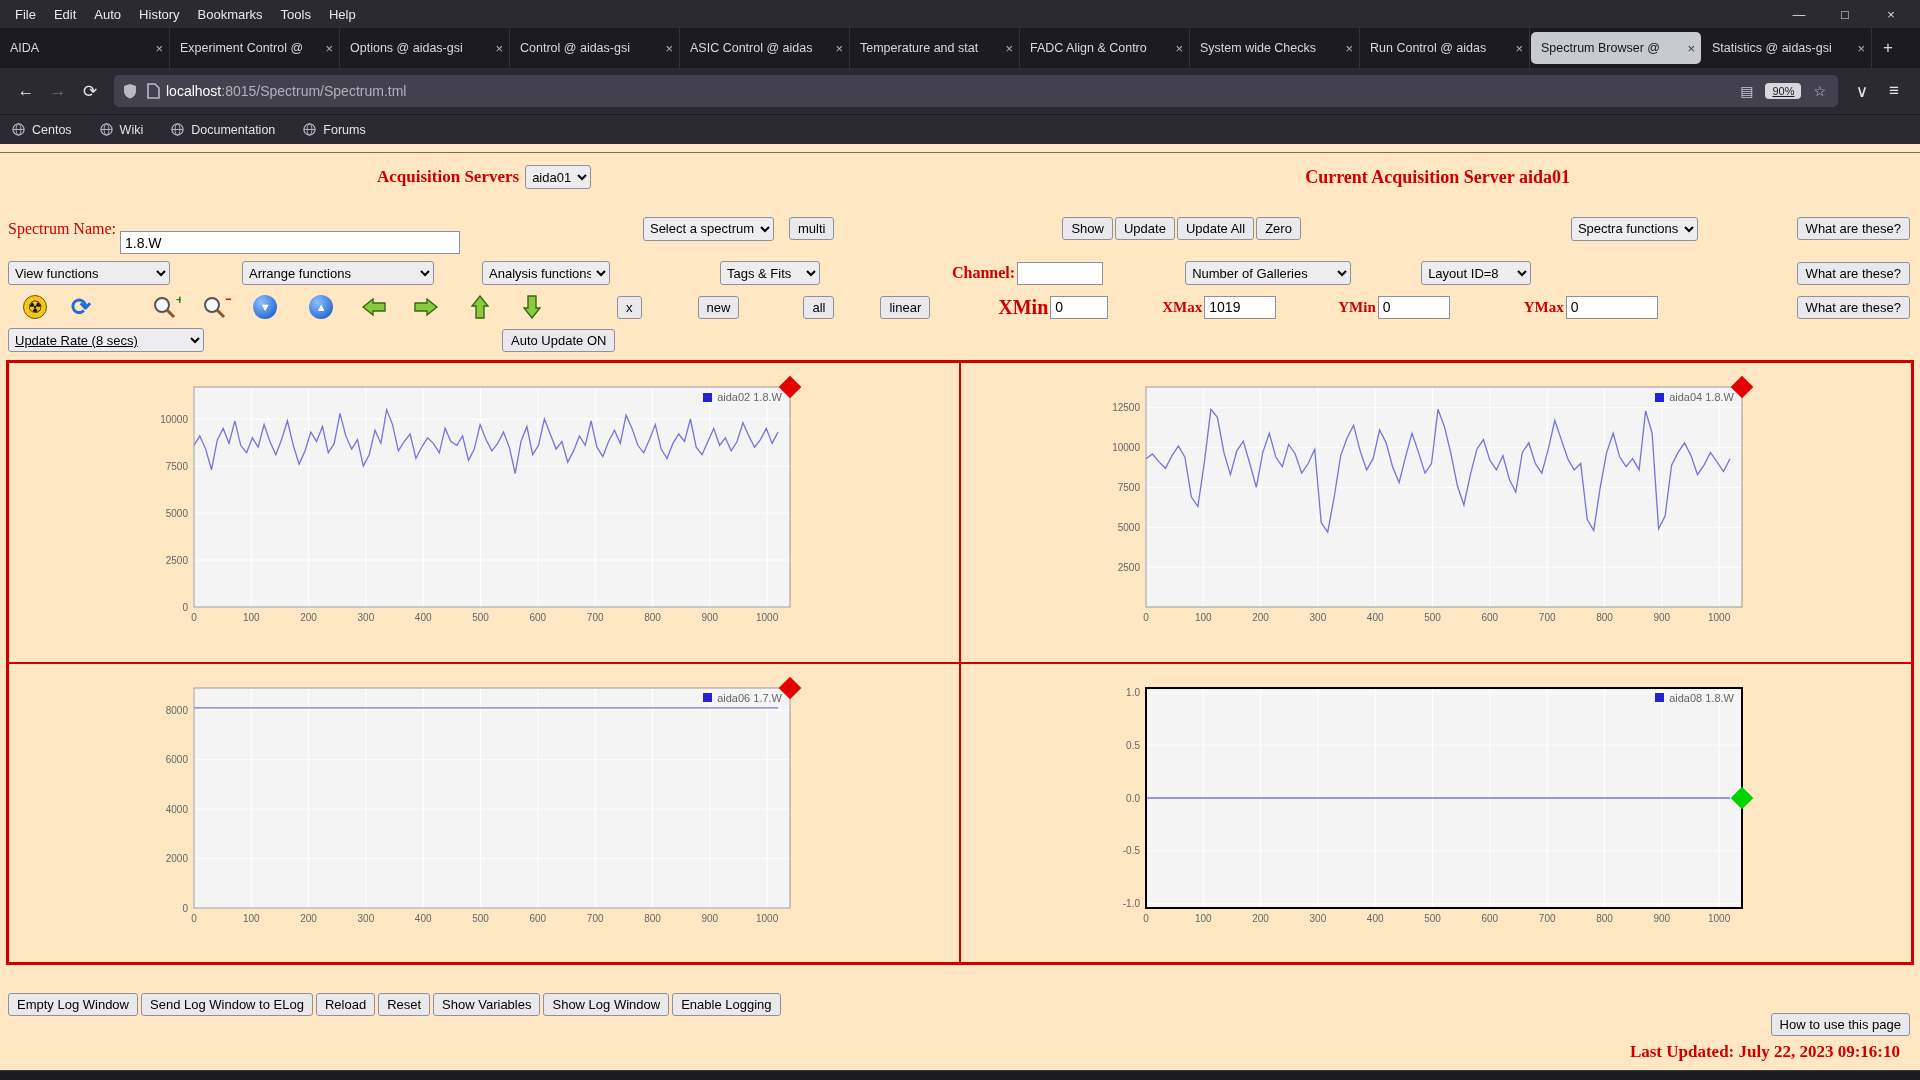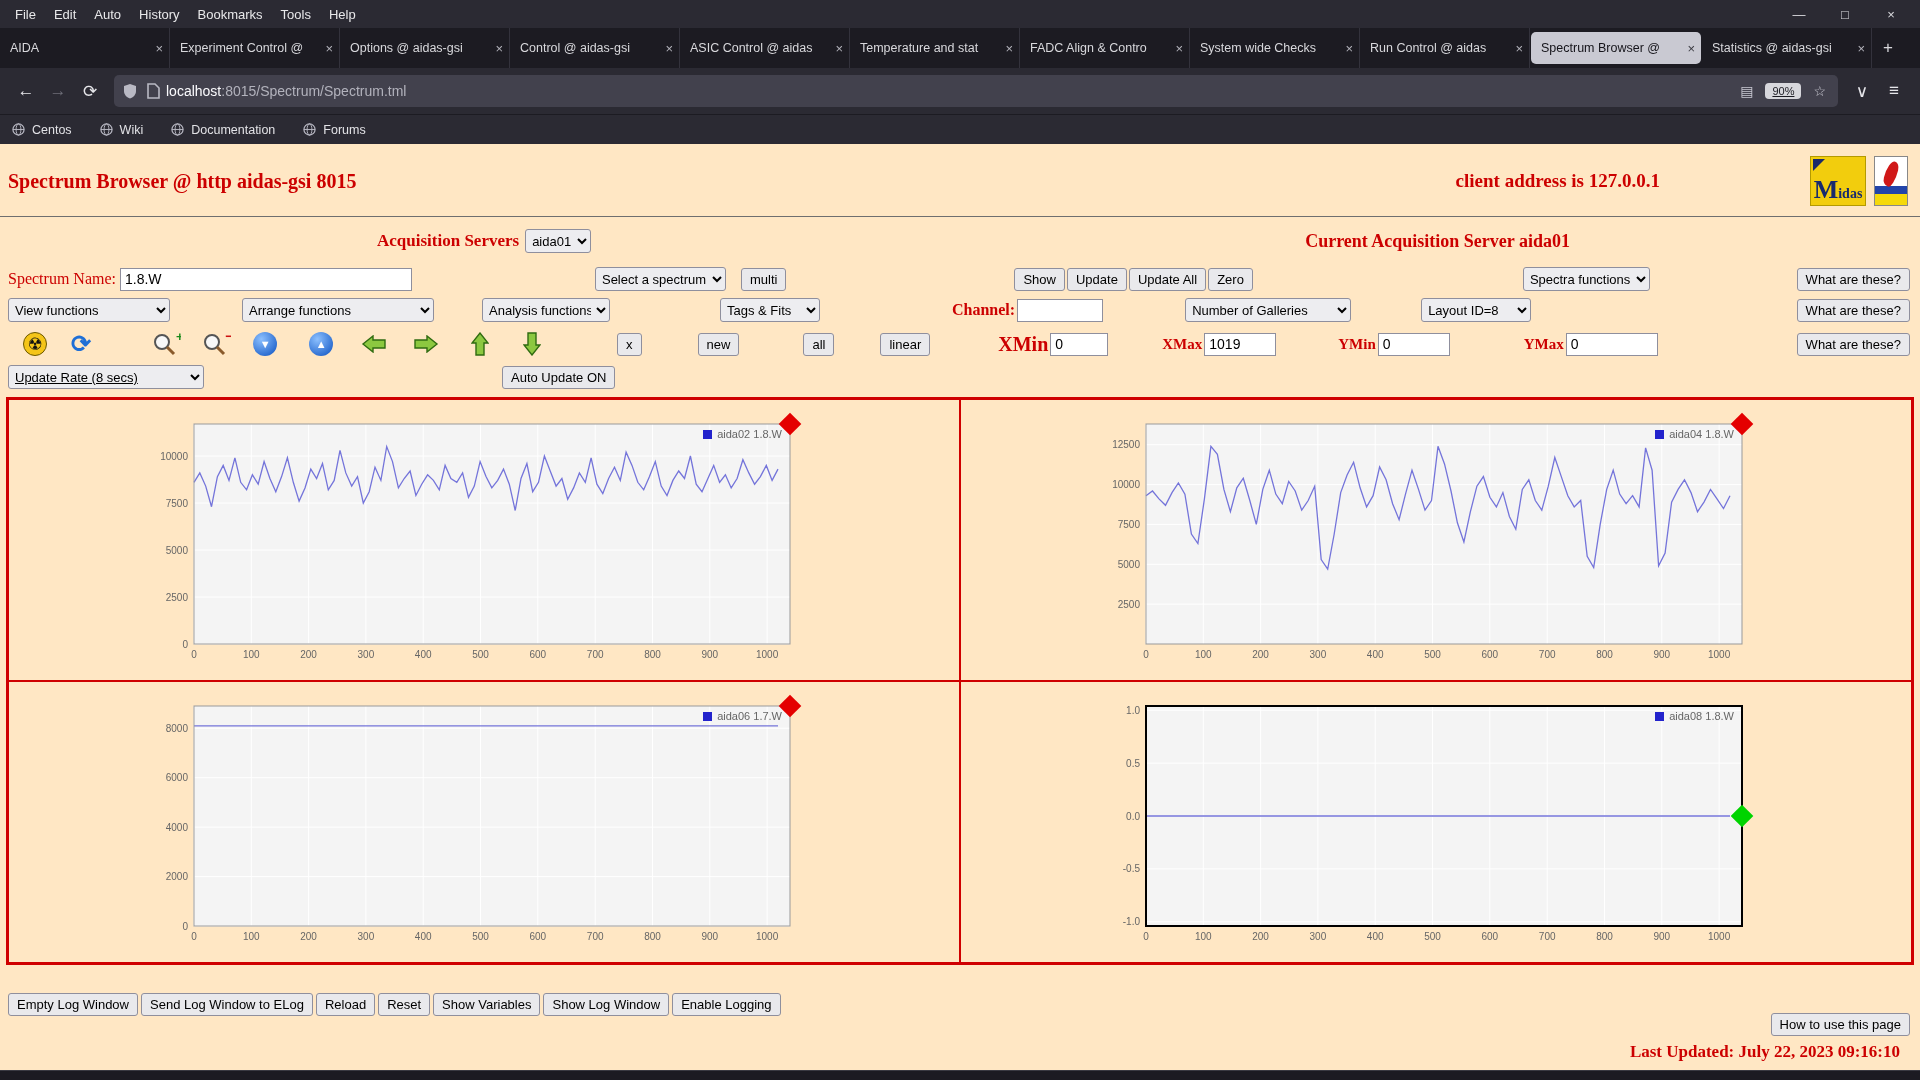--- a/index.html
+++ b/index.html
@@ -209,49 +209,34 @@
           <ellipse cx="7" cy="7" rx="2.6" ry="6" fill="none" stroke="#b9b9c4" stroke-width="1"></ellipse>
           <line x1="1" y1="7" x2="13" y2="7" stroke="#b9b9c4" stroke-width="1"></line>
         </svg>
       </span>
       <span>Forums</span>
     </span>
   </div>
 
 <div class="page">
 
-  <div class="page-header">
-    <span class="page-title">Spectrum Browser @ http aidas-gsi 8015</span>
-    <span class="client">client address is 127.0.0.1</span>
-    <span class="logos">
-      <span class="midas-logo">
-        <span class="corner"></span>
-        <span class="midas-m">M</span>
-          <span class="midas-rest">idas</span>
-      </span>
-      <span class="tcl-logo">
-        <span class="feather"></span>
-        <span class="powered"></span>
-      </span>
-    </span>
-  </div>
 
   <hr class="rule">
 
   <div class="acq-row">
     <span class="red-lbl acq-label">Acquisition Servers</span>
     <select style="margin-left:6px;">
       <option>aida01</option>
     </select>
     <span class="acq-right">Current Acquisition Server aida01</span>
   </div>
 
   <div class="ctl-row" style="margin-top:14px;">
     <span class="red-lbl" style="font-size:16px;">Spectrum Name:</span>
-    <input class="txt" style="width: 292px; margin-left: 4px;" value="1.8.W">
+    <input class="txt" style="width: 340px; margin-left: 4px; margin-top: 28px;" value="1.8.W">
     <select style="margin-left:183px;">
       <option>Select a spectrum</option>
     </select>
     <button class="btn" style="margin-left:15px;">multi</button>
     <button class="btn" style="margin-left:228px;">Show</button>
     <button class="btn" style="margin-left:2px;">Update</button>
     <button class="btn" style="margin-left:2px;">Update All</button>
     <button class="btn" style="margin-left:2px;">Zero</button>
     <select style="margin-left:270px;">
       <option>Spectra functions</option>

